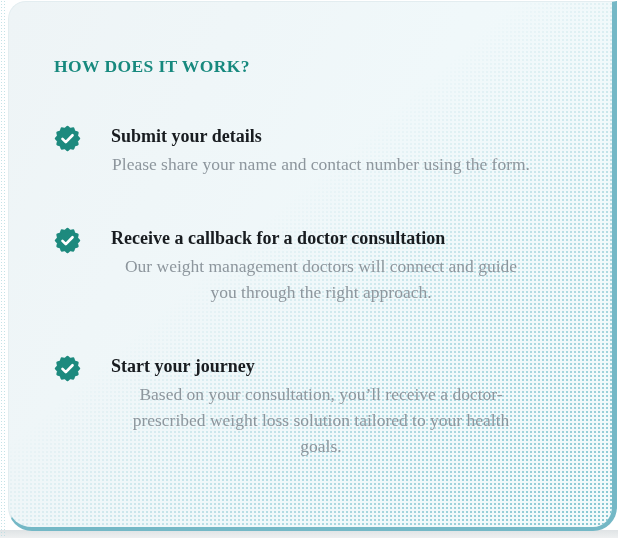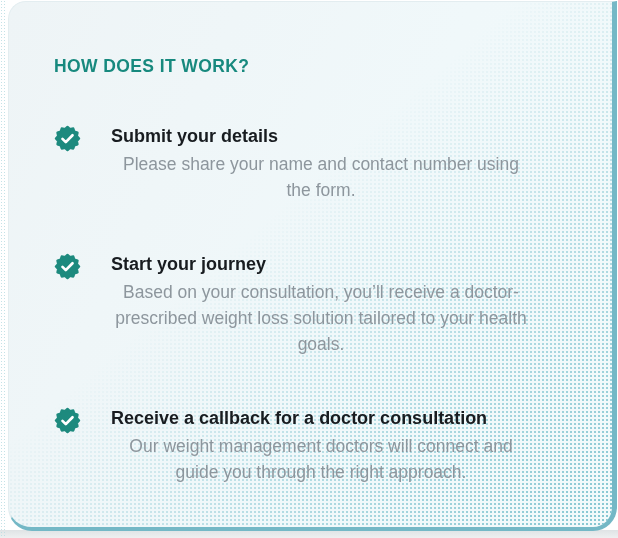--- a/index.html
+++ b/index.html
@@ -2,21 +2,21 @@
 <html><head>
 <meta charset="utf-8">
 <style>
   html, body { margin: 0; padding: 0; background: #ffffff; }
   .screen {
     position: relative;
     width: 618px;
     height: 538px;
     overflow: hidden;
     background: #ffffff;
-    font-family: Liberation Sans, sans-serif;
+    font-family: Liberation Serif, serif;
   }
   .left-dots {
     position: absolute;
     left: 0; top: 0;
     width: 7px; height: 100%;
     background-image: radial-gradient(#b9dde3 0.8px, transparent 1px);
     background-size: 3px 3px;
     opacity: .85;
   }
   .bottom-shadow {
@@ -116,33 +116,33 @@
       </li>
 
       <li class="step">
         <span class="badge">
           <svg width="27" height="27" viewBox="0 0 28 28" aria-hidden="true">
             <polygon points="14,2 16.59,4.34 20,3.61 21.07,6.93 24.39,8 23.66,11.41 26,14 23.66,16.59 24.39,20 21.07,21.07 20,24.39 16.59,23.66 14,26 11.41,23.66 8,24.39 6.93,21.07 3.61,20 4.34,16.59 2,14 4.34,11.41 3.61,8 6.93,6.93 8,3.61 11.41,4.34" fill="#1D8A7E" stroke="#1D8A7E" stroke-width="2.4" stroke-linejoin="round"></polygon>
             <polyline points="8.8,14.4 12.2,17.8 19.2,10.6" fill="none" stroke="#ffffff" stroke-width="2.8" stroke-linecap="round" stroke-linejoin="round"></polyline>
           </svg>
         </span>
         <div class="step-text">
-          <h3 class="step-title">Start your journey</h3>
-          <p class="step-desc">Based on your consultation, you’ll receive a doctor-prescribed weight loss solution tailored to your health goals.</p>
+          <h3 class="step-title">Receive a callback for a doctor consultation</h3>
+          <p class="step-desc">Our weight management doctors will connect and guide you through the right approach.</p>
         </div>
       </li>
 
       <li class="step">
         <span class="badge">
           <svg width="27" height="27" viewBox="0 0 28 28" aria-hidden="true">
             <polygon points="14,2 16.59,4.34 20,3.61 21.07,6.93 24.39,8 23.66,11.41 26,14 23.66,16.59 24.39,20 21.07,21.07 20,24.39 16.59,23.66 14,26 11.41,23.66 8,24.39 6.93,21.07 3.61,20 4.34,16.59 2,14 4.34,11.41 3.61,8 6.93,6.93 8,3.61 11.41,4.34" fill="#1D8A7E" stroke="#1D8A7E" stroke-width="2.4" stroke-linejoin="round"></polygon>
             <polyline points="8.8,14.4 12.2,17.8 19.2,10.6" fill="none" stroke="#ffffff" stroke-width="2.8" stroke-linecap="round" stroke-linejoin="round"></polyline>
           </svg>
         </span>
         <div class="step-text">
-          <h3 class="step-title">Receive a callback for a doctor consultation</h3>
-          <p class="step-desc">Our weight management doctors will connect and guide you through the right approach.</p>
+          <h3 class="step-title">Start your journey</h3>
+          <p class="step-desc">Based on your consultation, you’ll receive a doctor-prescribed weight loss solution tailored to your health goals.</p>
         </div>
       </li>
 
     </ol>
   </div>
 </div>
 
 </body></html>

